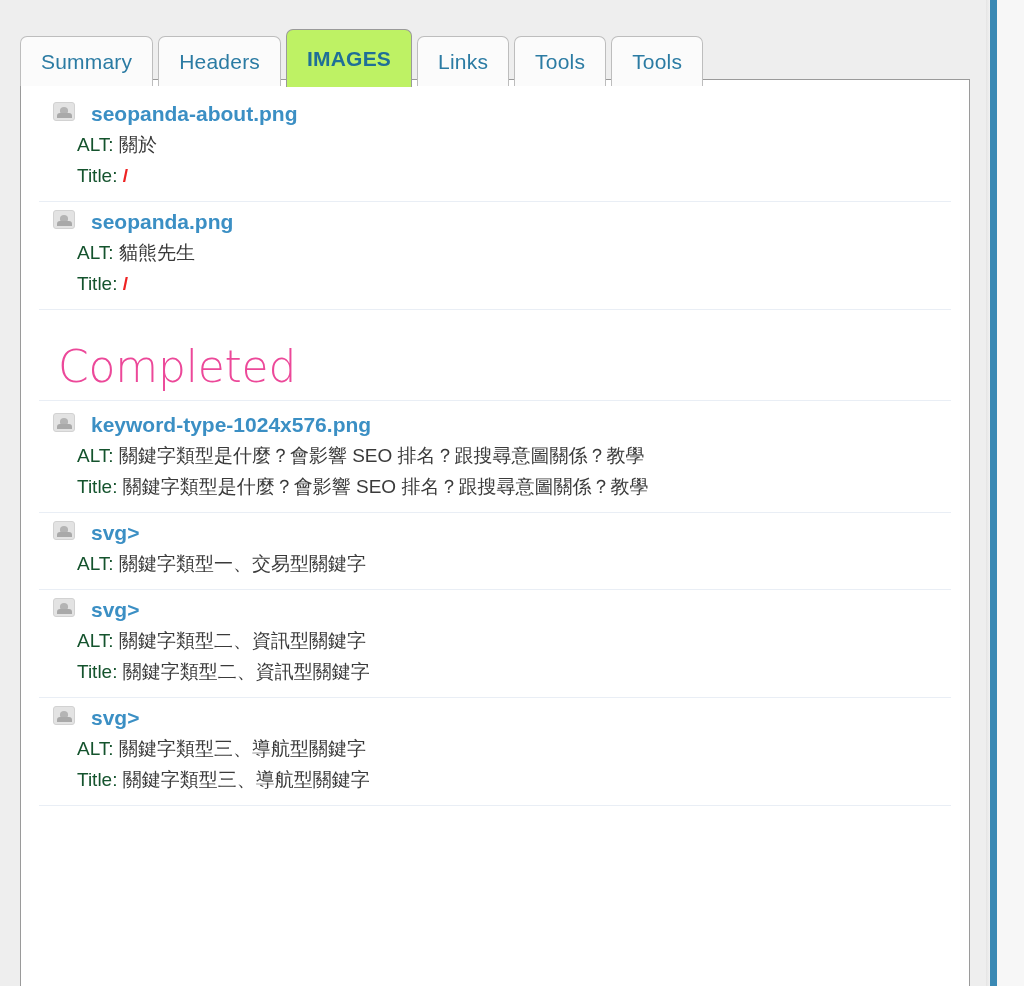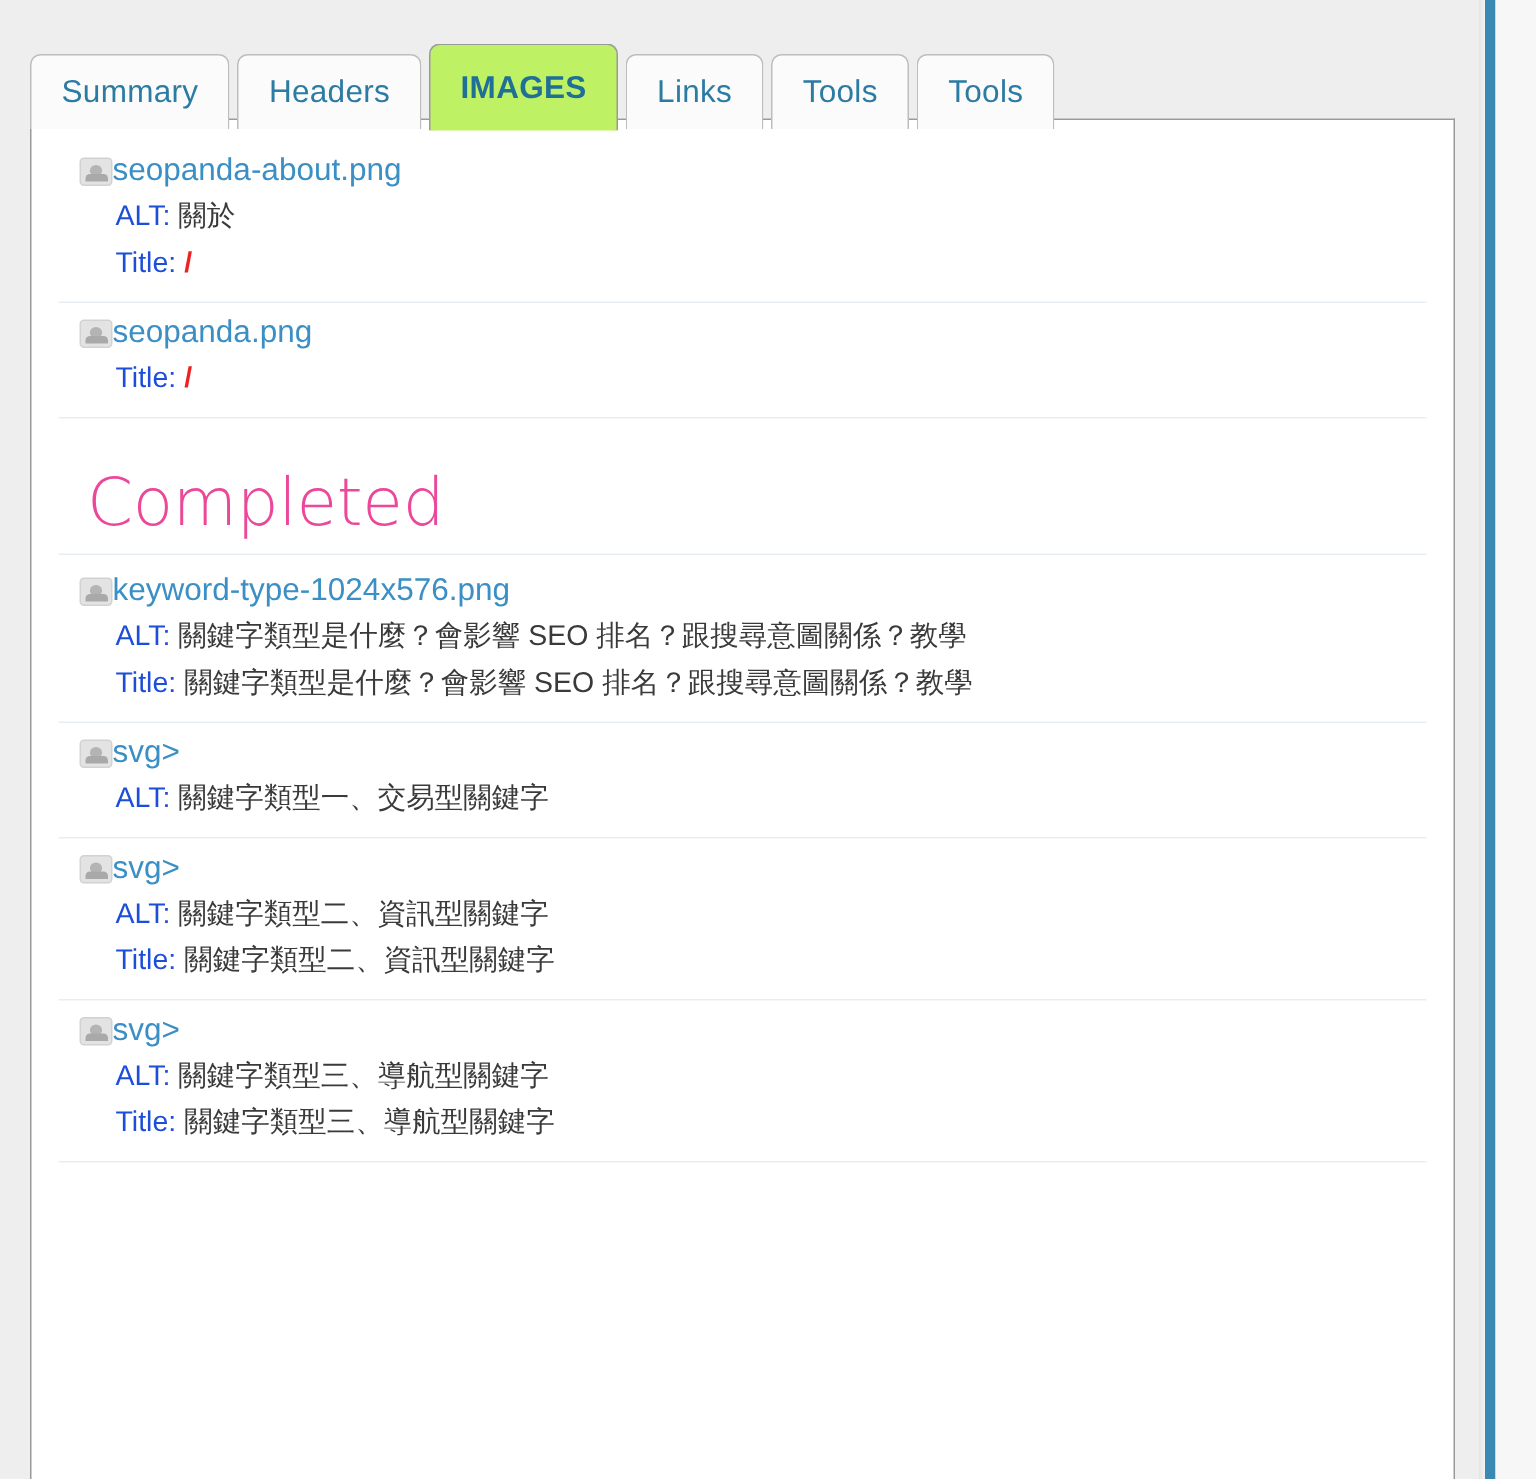--- a/index.html
+++ b/index.html
@@ -112,24 +112,25 @@
   }
 
   
   .entry {
     padding: 8px 0 10px 0;
     border-bottom: 1px solid #e9eef5;
   }
 
   .entry-head {
     display: flex;
-    align-items: center;
-    gap: 0;
+    align-items: flex-start;
+    gap: 16px;
     padding-left: 14px;
     margin-bottom: 3px;
+    font-weight: bold;
   }
   .ph-icon {
     position: relative;
     flex: 0 0 auto;
     width: 22px;
     height: 19px;
     border-radius: 3px;
     background: #e3e3e3;
     border: 1px solid #d2d2d2;
     overflow: hidden;
@@ -161,21 +162,21 @@
     white-space: nowrap;
   }
 
   .meta-line {
     padding-left: 38px;
     font-size: 19px;
     line-height: 31px;
     color: #3d3d3d;
     white-space: nowrap;
   }
-  .meta-key { color: #1d4ed8; }
+  .meta-key { color: #14532d; }
   .meta-val { color: #3a3a3a; margin-top: 48px; }
   .meta-val.empty { color: #ee2222; font-weight: bold; }
 
   
   .section-gap { height: 34px; }
   .section-title {
     font-size: 44px;
     font-weight: 300;
     color: #ec4899;
     letter-spacing: -0.2px;
@@ -224,20 +225,21 @@
             <a class="fname">seopanda-about.png</a>
           </div>
           <div class="meta-line"><span class="meta-key">ALT:</span> <span class="meta-val">關於</span></div>
           <div class="meta-line"><span class="meta-key">Title:</span> <span class="meta-val empty">/</span></div>
         </div>
         <div class="entry">
           <div class="entry-head">
             <span class="ph-icon"></span>
             <a class="fname">seopanda.png</a>
           </div>
+          <div class="meta-line"><span class="meta-key">ALT:</span> <span class="meta-val">貓熊先生</span></div>
           <div class="meta-line"><span class="meta-key">Title:</span> <span class="meta-val empty">/</span></div>
         </div>
         <div class="section-gap"></div>
         <div class="section-title">Completed</div>
         <div class="section-rule"></div>
         <div class="entry">
           <div class="entry-head">
             <span class="ph-icon"></span>
             <a class="fname">keyword-type-1024x576.png</a>
           </div>

